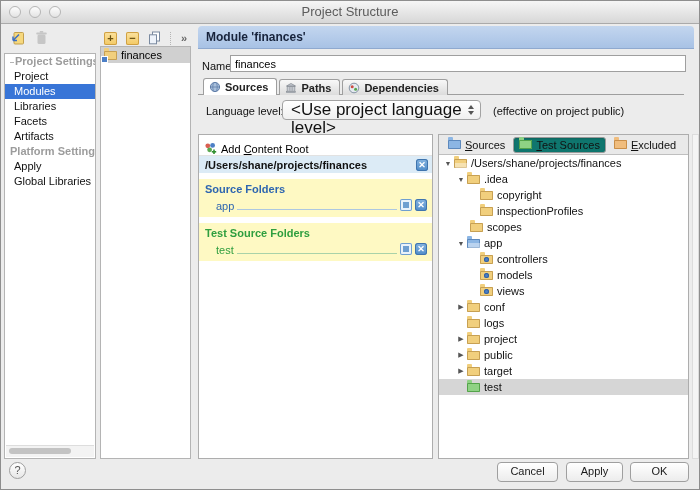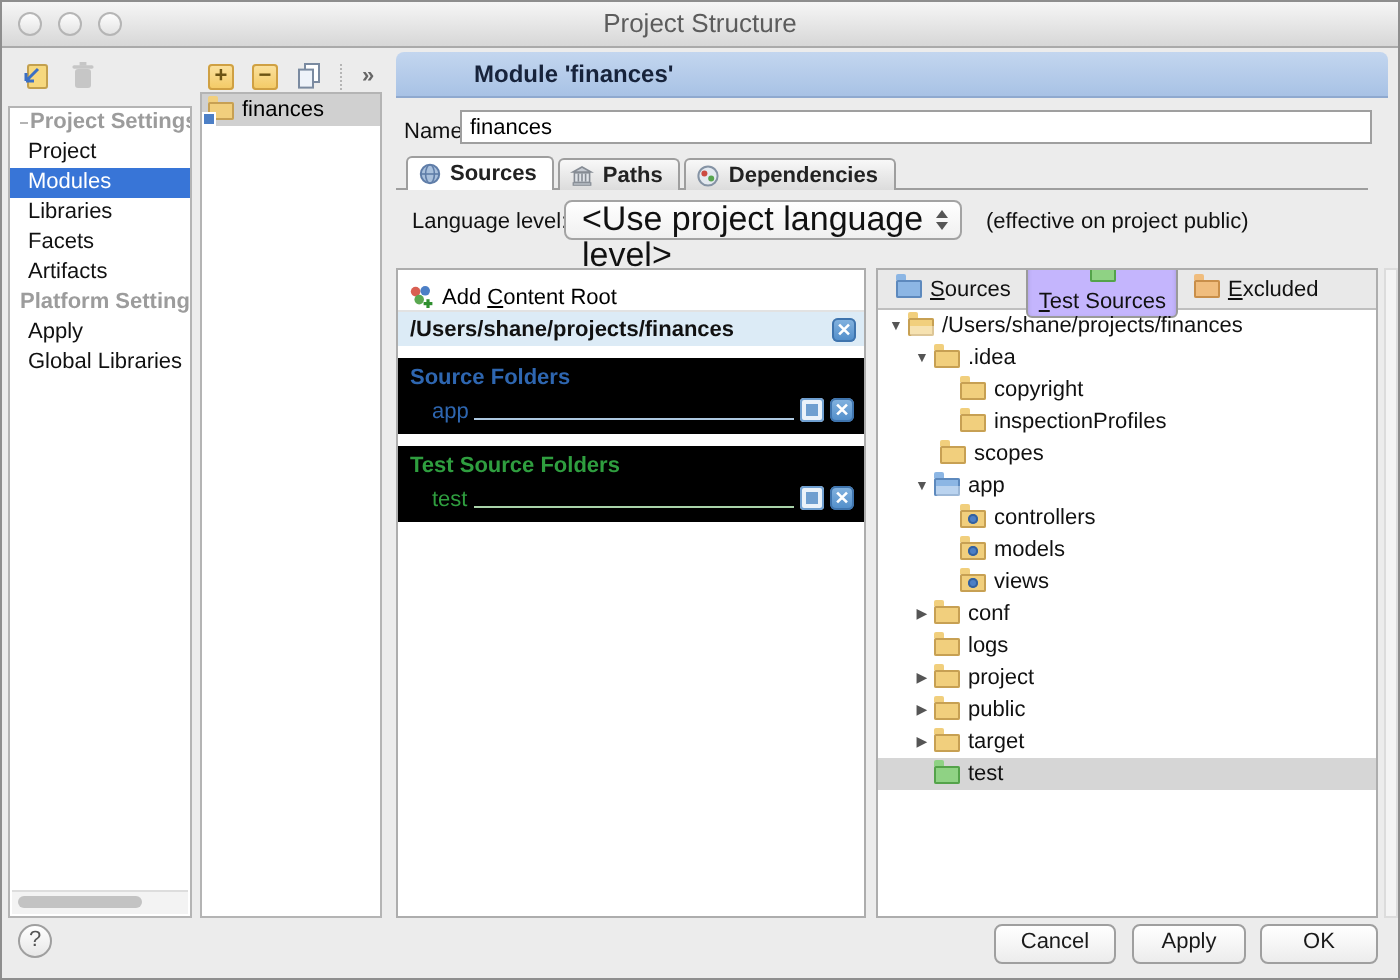--- a/index.html
+++ b/index.html
@@ -33,21 +33,21 @@
     border-top:1px solid #ddd;}
   .hthumb{margin:2px 3px;width:70%;height:6px;background:#c3c3c3;border-radius:3px;}
   
   .panel2{position:absolute;left:99px;top:45px;width:91px;height:413px;background:#fff;
     border:1px solid #b4b4b4;box-sizing:border-box;overflow:hidden;}
   .m-row{height:16px;display:flex;align-items:center;gap:4px;font-size:11px;padding-left:3px;}
   .m-row.sel{background:#d0d0d0;}
   
   .band{position:absolute;left:197px;top:25px;width:496px;height:23px;
     background:linear-gradient(#c3d6ef,#a8c2e5);border-bottom:1px solid #8fa9cf;
-    border-radius:4px 4px 0 0;box-sizing:border-box;padding-left:31px;}
+    border-radius:4px 4px 0 0;box-sizing:border-box;}
   .band span{display:block;padding-left:8px;line-height:22px;font-size:12px;font-weight:bold;color:#17233b;}
   
   .name-label{position:absolute;left:201px;top:59px;font-size:11px;color:#111;}
   .name-input{position:absolute;left:229px;top:54px;width:456px;height:17px;border:1px solid #9f9f9f;
     font-family:"Liberation Sans",sans-serif;font-size:11px;padding:0 4px;background:#fff;box-sizing:border-box;}
   
   .tabs{position:absolute;left:202px;top:77px;display:flex;align-items:flex-end;z-index:2;}
   .tab{height:16px;display:flex;align-items:center;gap:4px;padding:0 8px 0 5px;margin-right:2px;
     font-size:11px;font-weight:bold;color:#222;border:1px solid #9e9e9e;border-bottom:none;
     border-radius:3px 3px 0 0;background:linear-gradient(#f8f8f8,#dcdcdc);box-sizing:border-box;}
@@ -65,21 +65,21 @@
   .spin .up{border-bottom:4px solid #555;}
   .spin .dn{border-top:4px solid #555;}
   
   .crp{position:absolute;left:197px;top:133px;width:235px;height:325px;background:#fff;
     border:1px solid #adadad;box-sizing:border-box;overflow:hidden;}
   .add-row{height:20px;border-bottom:1px solid #e2e2e2;display:flex;align-items:flex-end;gap:4px;
     padding-left:5px;font-size:11px;color:#000;}
   .root-hdr{height:17px;background:#dcebf6;display:flex;align-items:center;
     font-size:11px;font-weight:bold;color:#111;padding:0 4px 0 6px;}
   .root-hdr .path{flex:1;white-space:nowrap;overflow:hidden;}
-  .sec{background:#000000;margin-top:6px;padding:3px 0 4px;}
+  .sec{background:#fef9c3;margin-top:6px;padding:3px 0 4px;}
   .sec-title{font-size:11px;font-weight:bold;height:15px;line-height:15px;padding-left:6px;}
   .sec.source .sec-title,.sec.source .item-label{color:#2e66b0;}
   .sec.test .sec-title,.sec.test .item-label{color:#2f9e3f;}
   .item{display:flex;align-items:flex-end;gap:3px;height:16px;padding:0 5px 0 17px;}
   .item-label{font-size:11px;line-height:14px;}
   .item-line{flex:1;border-bottom:1px solid #adc8e0;margin-bottom:3px;}
   .sec.test .item-line{border-color:#a9d2a9;}
   .xbtn{width:12px;height:12px;border-radius:3px;background:linear-gradient(#85b4e0,#4f8cc9);
     box-shadow:inset 0 0 0 1px #3f74ad;color:#fff;font-size:9px;line-height:12px;
     text-align:center;font-weight:bold;flex:none;}
@@ -87,21 +87,21 @@
     box-shadow:inset 0 0 0 1px #6f9fd0;position:relative;flex:none;}
   .pbtn::after{content:'';position:absolute;left:3px;top:3px;width:6px;height:6px;background:#6f9fd0;}
   .item .xbtn,.item .pbtn{margin-bottom:2px;}
   
   .trp{position:absolute;left:437px;top:133px;width:251px;height:325px;background:#fff;
     border:1px solid #adadad;box-sizing:border-box;overflow:hidden;}
   .tg-row{height:20px;background:#e9e9e9;border-bottom:1px solid #bfbfbf;
     display:flex;align-items:center;gap:2px;padding:0 3px;box-sizing:border-box;}
   .tg{display:flex;align-items:center;gap:4px;font-size:11px;color:#111;padding:1px 5px;
     border:1px solid transparent;border-radius:3px;}
-  .tg.sel{background:#c4b5fd;border-color:#9a9a9a;box-shadow:inset 0 1px 2px rgba(0,0,0,.15);flex-direction:column;}
+  .tg.sel{background:#0f766e;border-color:#9a9a9a;box-shadow:inset 0 1px 2px rgba(0,0,0,.15);}
   .tree{position:absolute;left:0;right:0;top:20px;bottom:0;}
   .trow{height:16px;display:flex;align-items:center;font-size:11px;color:#111;white-space:nowrap;}
   .trow.sel{background:#d6d6d6;}
   .twisty{width:10px;flex:none;font-size:7px;color:#555;text-align:center;margin-right:1px;}
   .tree .fold{margin-right:4px;}
   
   .fold{position:relative;width:13px;height:9px;border-radius:1px;flex:none;display:inline-block;}
   .fold::before{content:'';position:absolute;top:-3px;left:0;width:5px;height:3px;
     border-radius:1px 1px 0 0;background:inherit;}
   .f-yellow{background:#f1cf7d;box-shadow:inset 0 0 0 1px #c7a053;}

